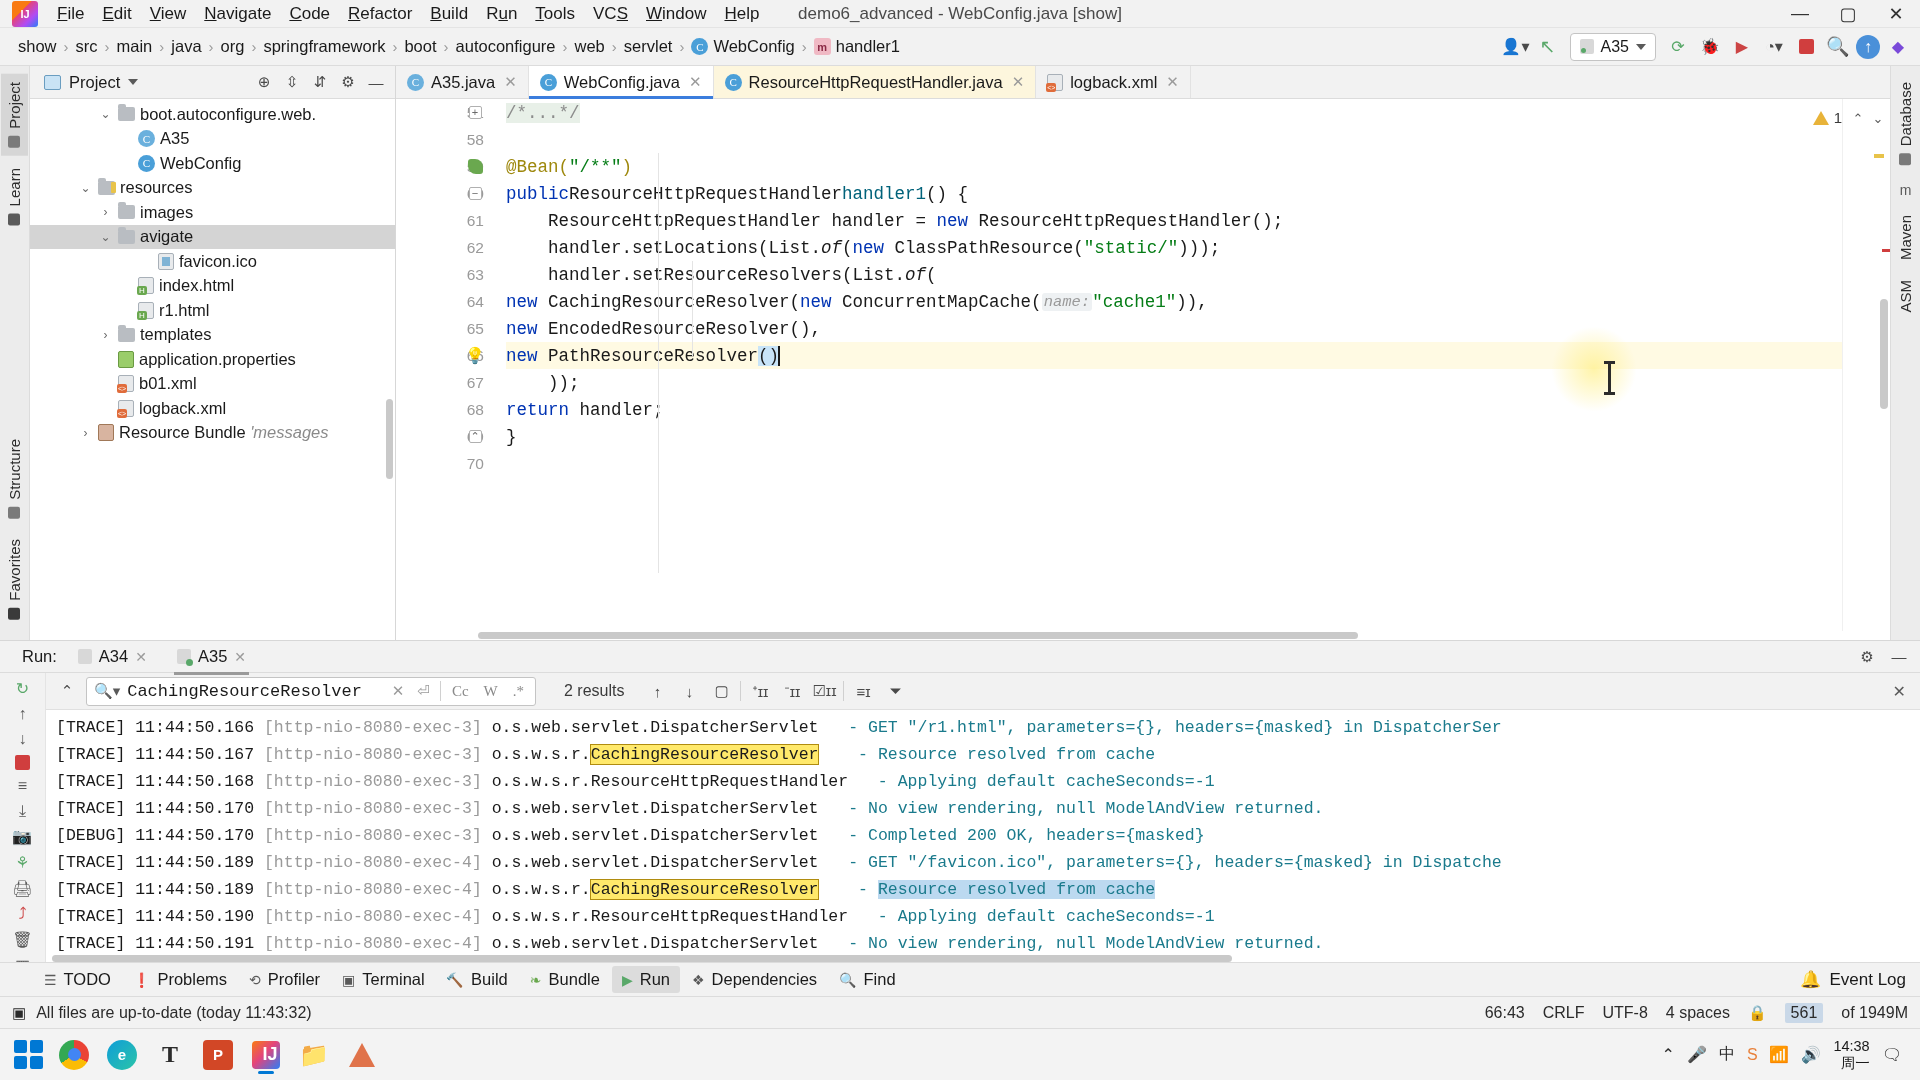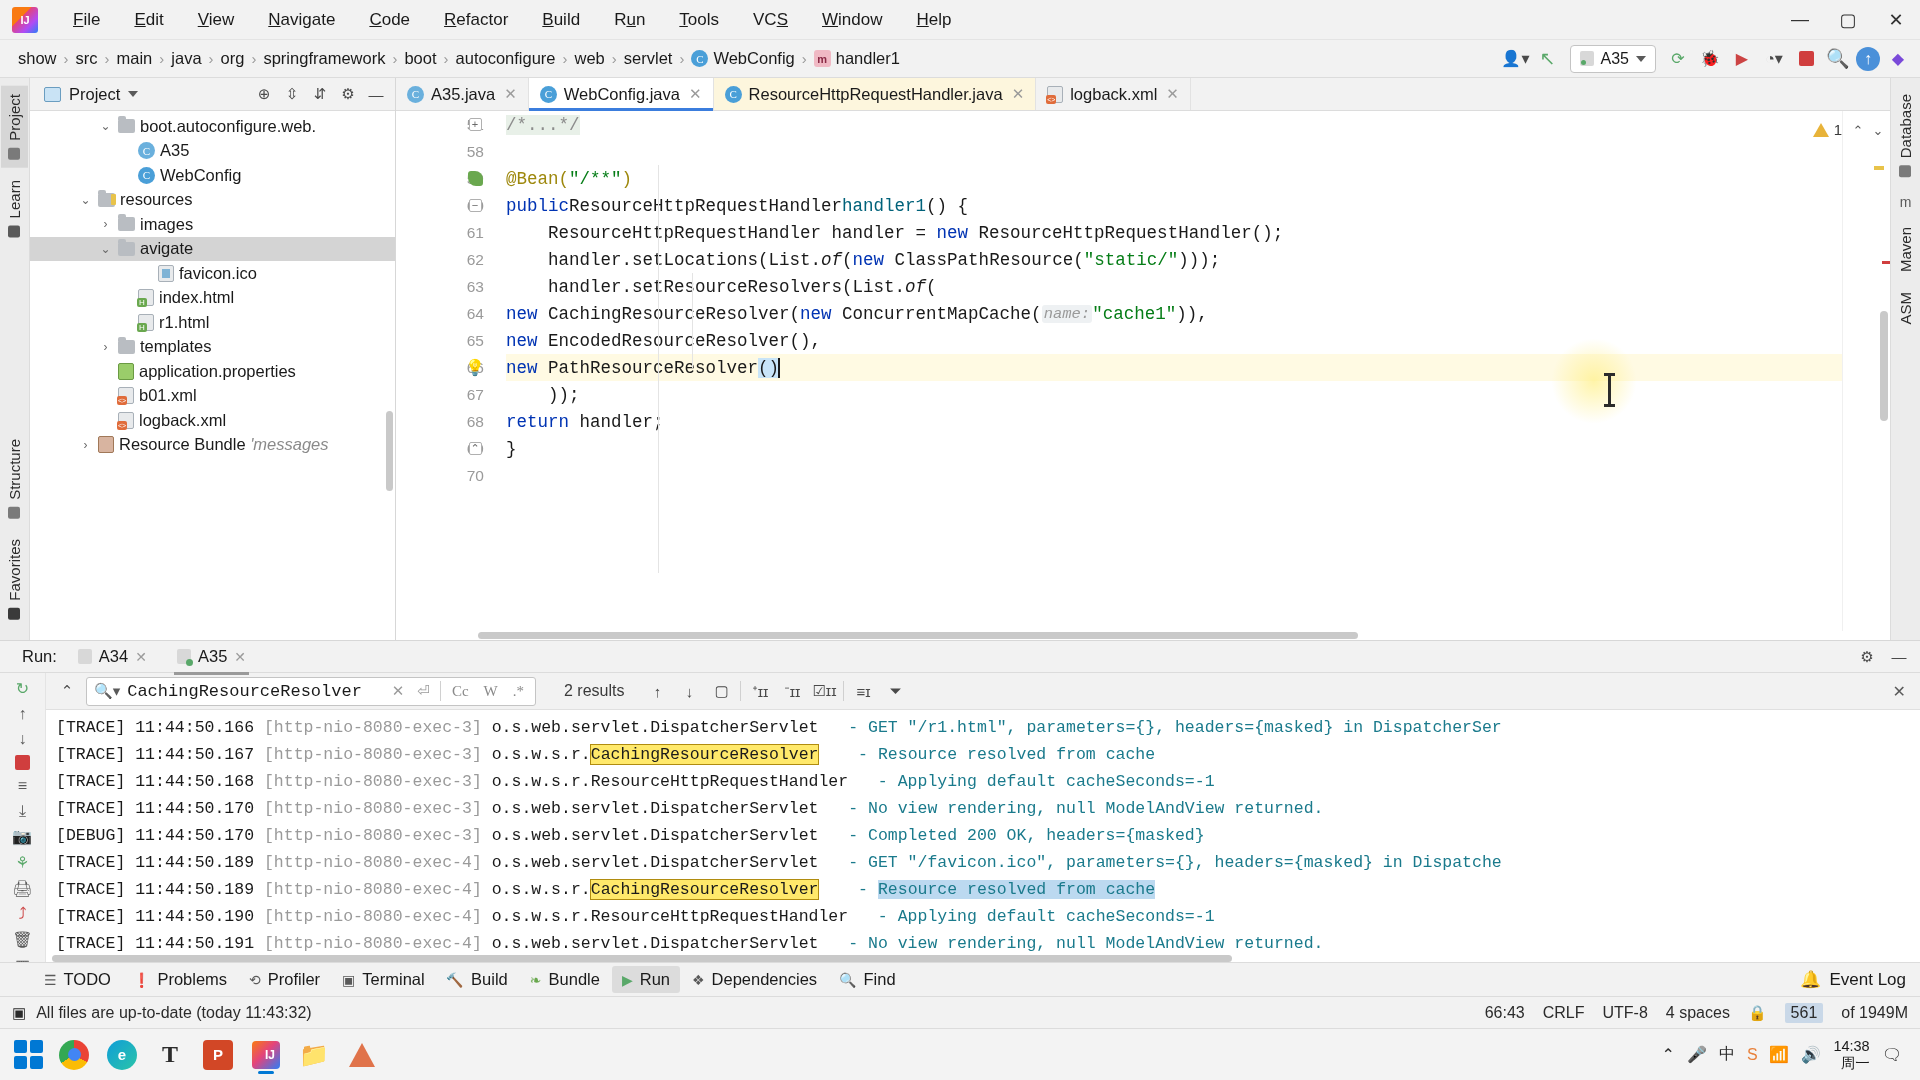--- a/index.html
+++ b/index.html
@@ -11,22 +11,22 @@
     color: #1a1a1a;
     -webkit-font-smoothing: antialiased;
   }
   .mono { font-family: "Liberation Mono", "DejaVu Sans Mono", monospace; }
 
   
   #app { width: 1920px; height: 1028px; display: flex; flex-direction: column; background: #f7f8fa; }
 
   
   #menubar {
-    height: 40px; background: #f2f2f2; display: flex; align-items: center;
-    position: relative; border-bottom: 1px solid #e4e4e4; gap: 16px;
+    height: 28px; background: #f2f2f2; display: flex; align-items: center;
+    position: relative; border-bottom: 1px solid #e4e4e4;
   }
   #app-logo {
     width: 26px; height: 26px; margin: 0 10px 0 12px; border-radius: 3px;
     background: linear-gradient(135deg,#f97a12 0%,#f97a12 38%,#e3447c 38%,#b14bf4 70%,#2b7ef7 100%);
     position: relative; flex: none;
   }
   #app-logo::after {
     content: "IJ"; position: absolute; inset: 0; color: #fff; font-size: 11px;
     font-weight: bold; display: flex; align-items: center; justify-content: center;
   }
@@ -255,20 +255,21 @@
     <div class="menu-item"><span class="u">V</span>iew</div>
     <div class="menu-item"><span class="u">N</span>avigate</div>
     <div class="menu-item"><span class="u">C</span>ode</div>
     <div class="menu-item"><span class="u">R</span>efactor</div>
     <div class="menu-item"><span class="u">B</span>uild</div>
     <div class="menu-item">R<span class="u">u</span>n</div>
     <div class="menu-item"><span class="u">T</span>ools</div>
     <div class="menu-item">VC<span class="u">S</span></div>
     <div class="menu-item"><span class="u">W</span>indow</div>
     <div class="menu-item"><span class="u">H</span>elp</div>
+    <div id="win-title">demo6_advanced - WebConfig.java [show]</div>
     <div id="win-ctrls">
       <div class="win-btn">—</div>
       <div class="win-btn">▢</div>
       <div class="win-btn close">✕</div>
     </div>
   </div>
 
   <div id="navbar">
     <div class="crumb">
         <span>show</span>
@@ -731,21 +732,21 @@
   <div class="tbico">
       <span class="circ" style="background:linear-gradient(135deg,#0f9ed8,#2bc4a8);">e</span>
     </div>
   <div class="tbico">
       <span style="font-size:24px;font-family:'Liberation Serif',serif;color:#2b2b2b;font-weight:bold;">T</span>
     </div>
   <div class="tbico">
       <span class="circ" style="background:#d24726;border-radius:4px;">P</span>
     </div>
   <div class="tbico run">
-      <span style="width:28px;height:28px;border-radius:4px;background:linear-gradient(135deg,#f97a12 0%,#e3447c 45%,#2b7ef7 100%);display:flex;align-items:center;justify-content:center;color:#fff;font-size:12px;font-weight:bold;padding-left:8px;">IJ</span>
+      <span style="width:28px;height:28px;border-radius:4px;background:linear-gradient(135deg,#f97a12 0%,#e3447c 45%,#2b7ef7 100%);display:flex;align-items:center;justify-content:center;color:#fff;font-size:18px;font-weight:bold;padding-left:8px;">IJ</span>
     </div>
   <div class="tbico">
       <span style="font-size:24px;">📁</span>
     </div>
   <div class="tbico">
       <span style="width:0;height:0;border-left:13px solid transparent;border-right:13px solid transparent;border-bottom:24px solid #e0734a;display:block;"></span>
     </div>
   <div id="tb-right">
     <span class="tray-ico">⌃</span>
     <span class="tray-ico">🎤</span>

